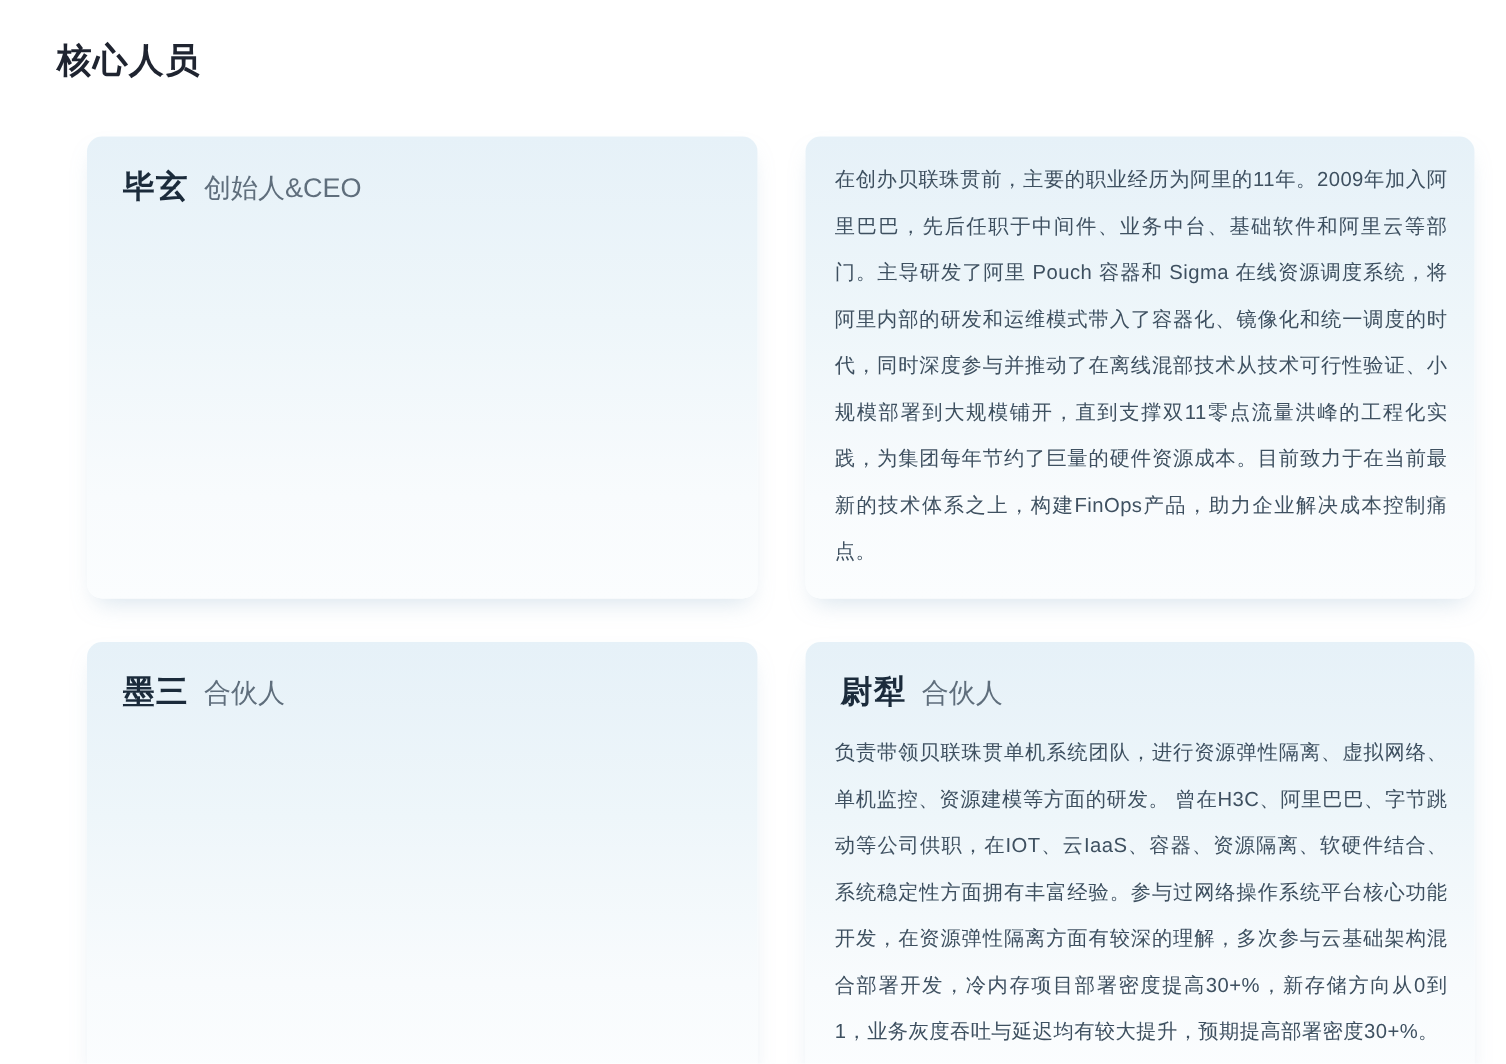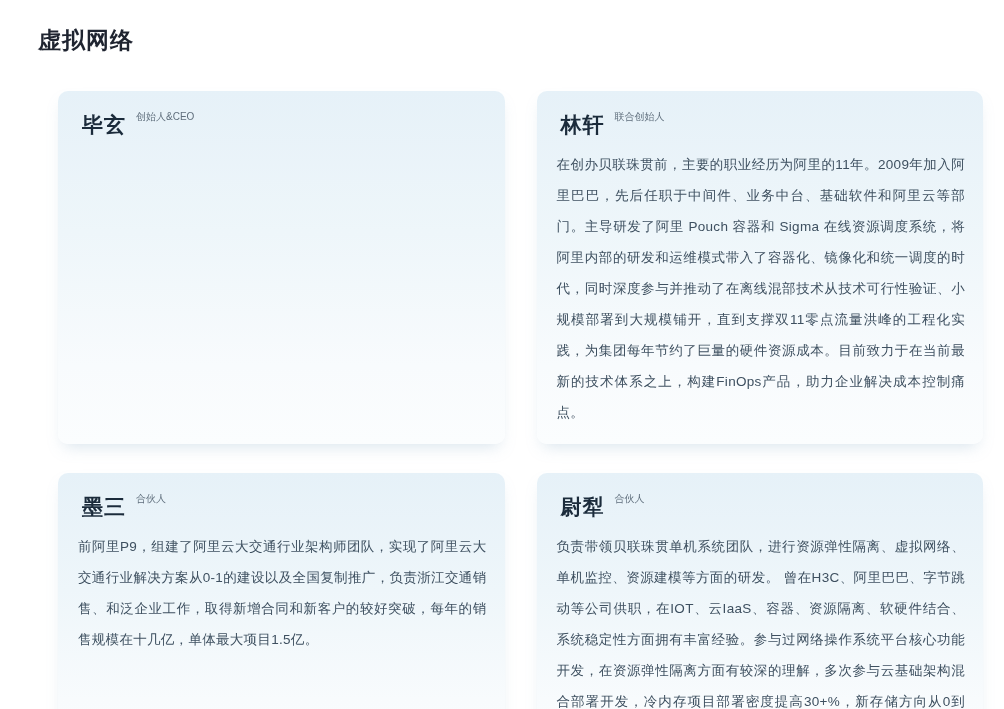--- a/index.html
+++ b/index.html
@@ -35,79 +35,72 @@
   }
   .member-card {
     box-sizing: border-box;
     border-radius: 10px;
     padding: 13px 18px 16px 20px;
     background: linear-gradient(180deg, #e6f1f8 0%, #eef6fa 40%, #f8fbfd 78%, #fbfdfe 100%);
     box-shadow: 0 8px 16px -6px rgba(140, 175, 200, 0.35);
   }
   .card-head {
     display: flex;
-    align-items: flex-start;
+    align-items: center;
     margin: 6px 0 9px 4px;
   }
   .member-name {
     font-size: 21px;
     line-height: 30px;
     font-weight: 700;
     color: #1b2b3b;
     letter-spacing: 1px;
   }
   .member-role {
     margin-left: 10px;
-    font-size: 10px;
+    font-size: 18px;
     color: #5f6e7c;
   }
   .member-bio p {
     margin: 0;
     font-size: 13.5px;
     line-height: 31px;
     color: #3e5060;
     text-align: justify;
     letter-spacing: 0.3px;
   }
 </style>
 </head>
 <body>
 
 <div class="page">
 
-  <h1 class="page-title">虚拟网络</h1>
+  <h1 class="page-title">核心人员</h1>
 
   <div class="cards-grid">
 
     <div class="member-card">
       <div class="card-head">
         <span class="member-name">毕玄</span>
         <span class="member-role">创始人&amp;CEO</span>
       </div>
       <div class="member-bio">
       </div>
     </div>
 
     <div class="member-card">
-      <div class="card-head">
-        <span class="member-name">林轩</span>
-        <span class="member-role">联合创始人</span>
-      </div>
       <div class="member-bio">
         <p>在创办贝联珠贯前，主要的职业经历为阿里的11年。2009年加入阿里巴巴，先后任职于中间件、业务中台、基础软件和阿里云等部门。主导研发了阿里 Pouch 容器和 Sigma 在线资源调度系统，将阿里内部的研发和运维模式带入了容器化、镜像化和统一调度的时代，同时深度参与并推动了在离线混部技术从技术可行性验证、小规模部署到大规模铺开，直到支撑双11零点流量洪峰的工程化实践，为集团每年节约了巨量的硬件资源成本。目前致力于在当前最新的技术体系之上，构建FinOps产品，助力企业解决成本控制痛点。</p>
       </div>
     </div>
 
     <div class="member-card">
       <div class="card-head">
         <span class="member-name">墨三</span>
         <span class="member-role">合伙人</span>
-      </div>
-      <div class="member-bio">
-        <p>前阿里P9，组建了阿里云大交通行业架构师团队，实现了阿里云大交通行业解决方案从0-1的建设以及全国复制推广，负责浙江交通销售、和泛企业工作，取得新增合同和新客户的较好突破，每年的销售规模在十几亿，单体最大项目1.5亿。</p>
       </div>
     </div>
 
     <div class="member-card">
       <div class="card-head">
         <span class="member-name">尉犁</span>
         <span class="member-role">合伙人</span>
       </div>
       <div class="member-bio">
         <p>负责带领贝联珠贯单机系统团队，进行资源弹性隔离、虚拟网络、单机监控、资源建模等方面的研发。 曾在H3C、阿里巴巴、字节跳动等公司供职，在IOT、云IaaS、容器、资源隔离、软硬件结合、系统稳定性方面拥有丰富经验。参与过网络操作系统平台核心功能开发，在资源弹性隔离方面有较深的理解，多次参与云基础架构混合部署开发，冷内存项目部署密度提高30+%，新存储方向从0到1，业务灰度吞吐与延迟均有较大提升，预期提高部署密度30+%。</p>

